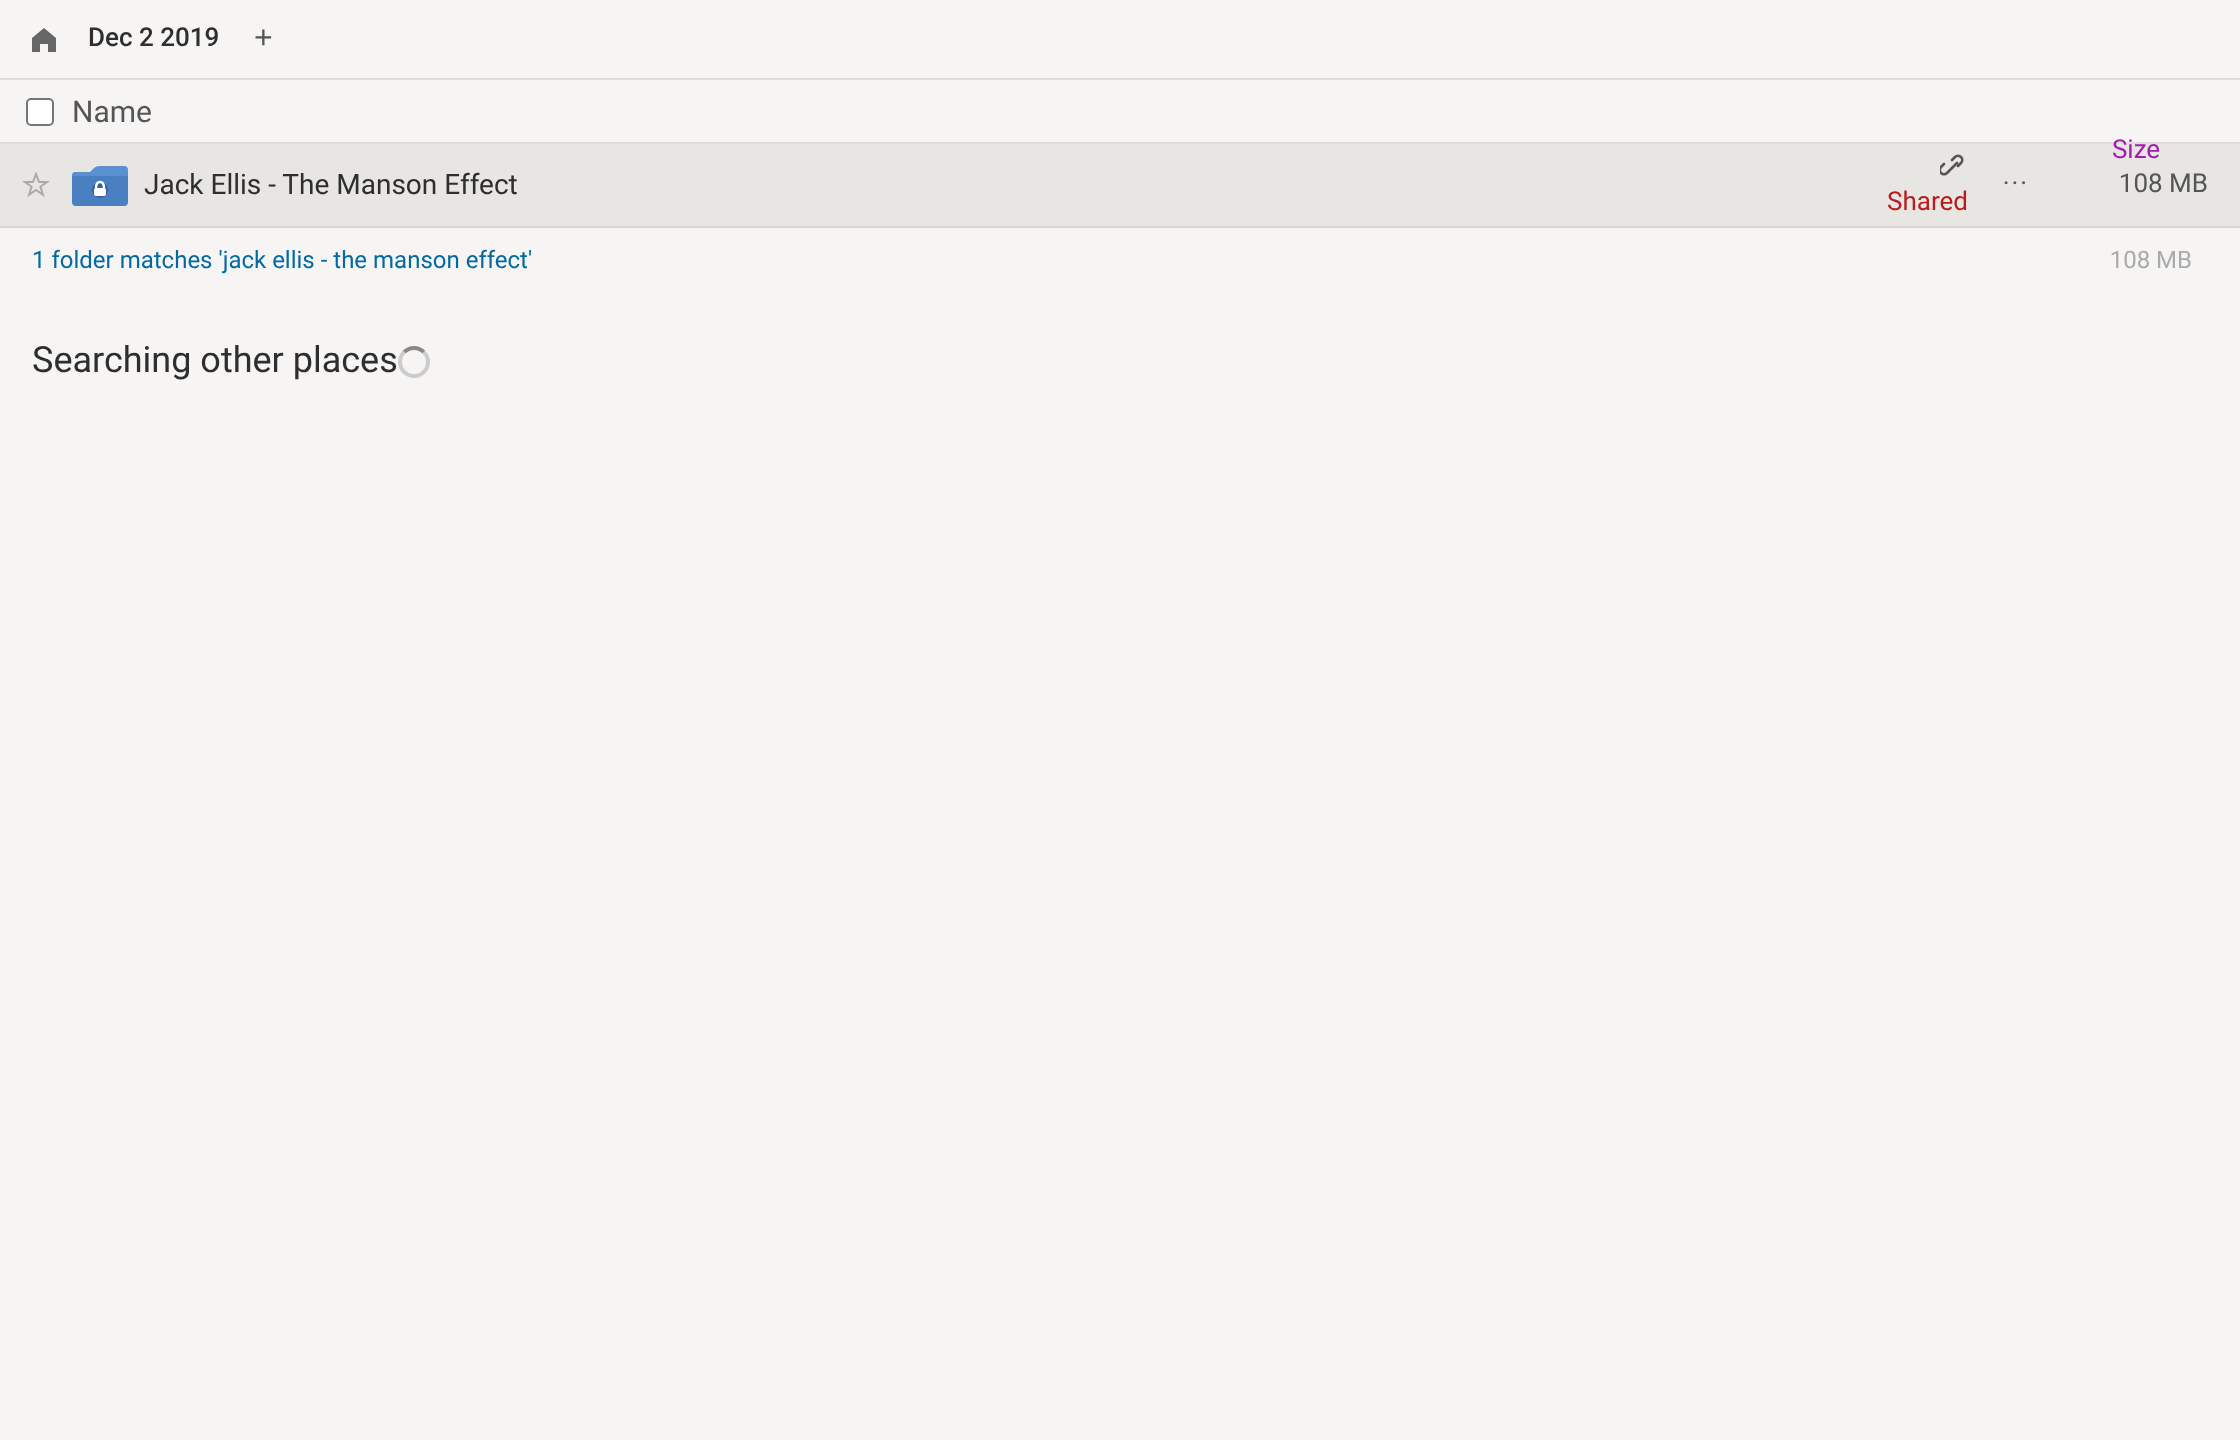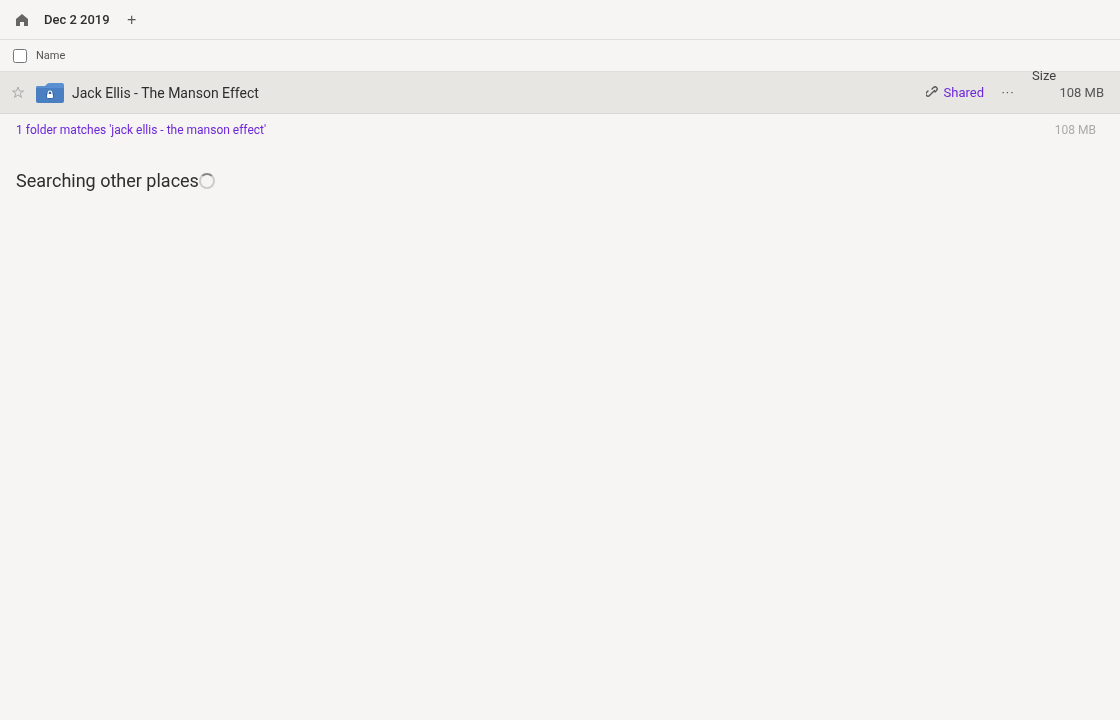--- a/index.html
+++ b/index.html
@@ -70,30 +70,30 @@
 
     .col-checkbox {
       width: 24px;
       display: flex;
       align-items: center;
       justify-content: center;
     }
 
     .col-name-header {
       flex: 1;
-      font-size: 11px;
+      font-size: 15px;
       color: #555;
       padding-left: 4px;
     }
 
     .col-size-header {
       width: 80px;
-      text-align: left;
-      font-size: 13px;
-      color: #404040;
+      text-align: center;
+      font-size: 13px;
+      color: #a21caf;
       padding-right: 8px;
       margin-top: 39px;
     }
 
     .file-row {
       display: flex;
       align-items: center;
       height: 42px;
       padding: 0 8px;
       background: #e8e6e3;
@@ -127,25 +127,26 @@
     }
 
     .file-name {
       flex: 1;
       font-size: 14px;
       color: #2e2e2e;
     }
 
     .shared-badge {
       display: flex;
-      align-items: flex-start;
+      align-items: flex-end;
       gap: 4px;
-      color: #6d28d9;
+      color: #b91c1c;
       font-size: 13px;
       margin-right: 12px;
+      flex-direction: column;
     }
 
     .more-btn {
       width: 24px;
       height: 24px;
       display: flex;
       align-items: center;
       justify-content: center;
       cursor: pointer;
       color: #555;
@@ -166,21 +167,21 @@
       display: flex;
       align-items: center;
       height: 32px;
       padding: 0 16px;
       background: #f6f5f4;
     }
 
     .summary-text {
       flex: 1;
       font-size: 12px;
-      color: #6d28d9;
+      color: #0369a1;
     }
 
     .summary-size {
       font-size: 12px;
       color: #aaa;
       padding-right: 8px;
     }
 
     .searching-section {
       padding: 24px 16px;

